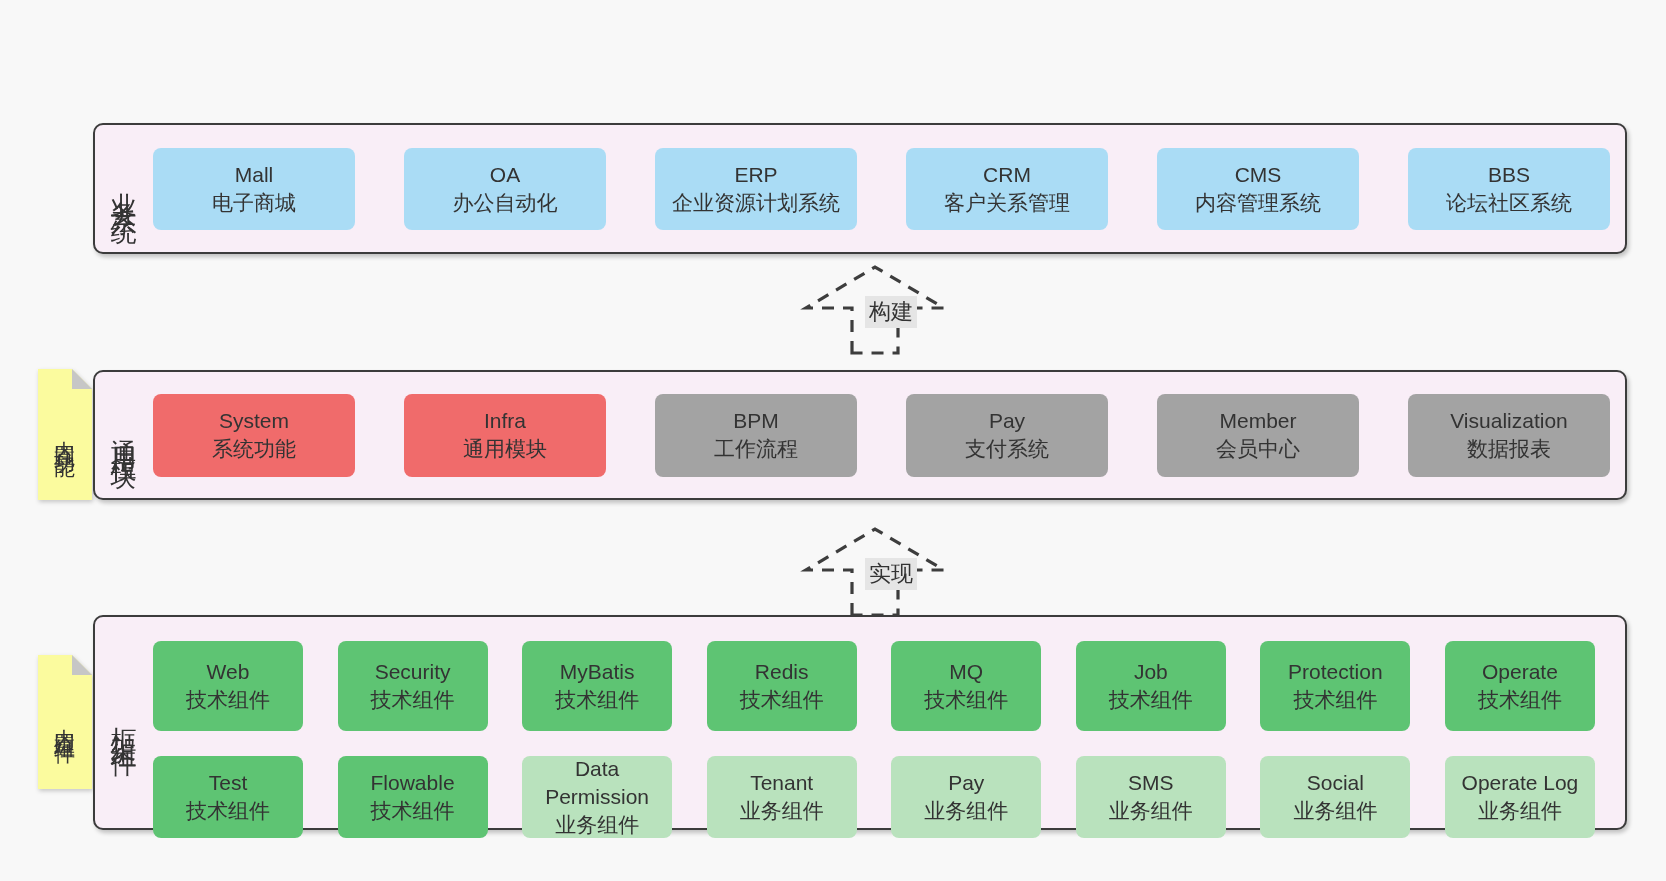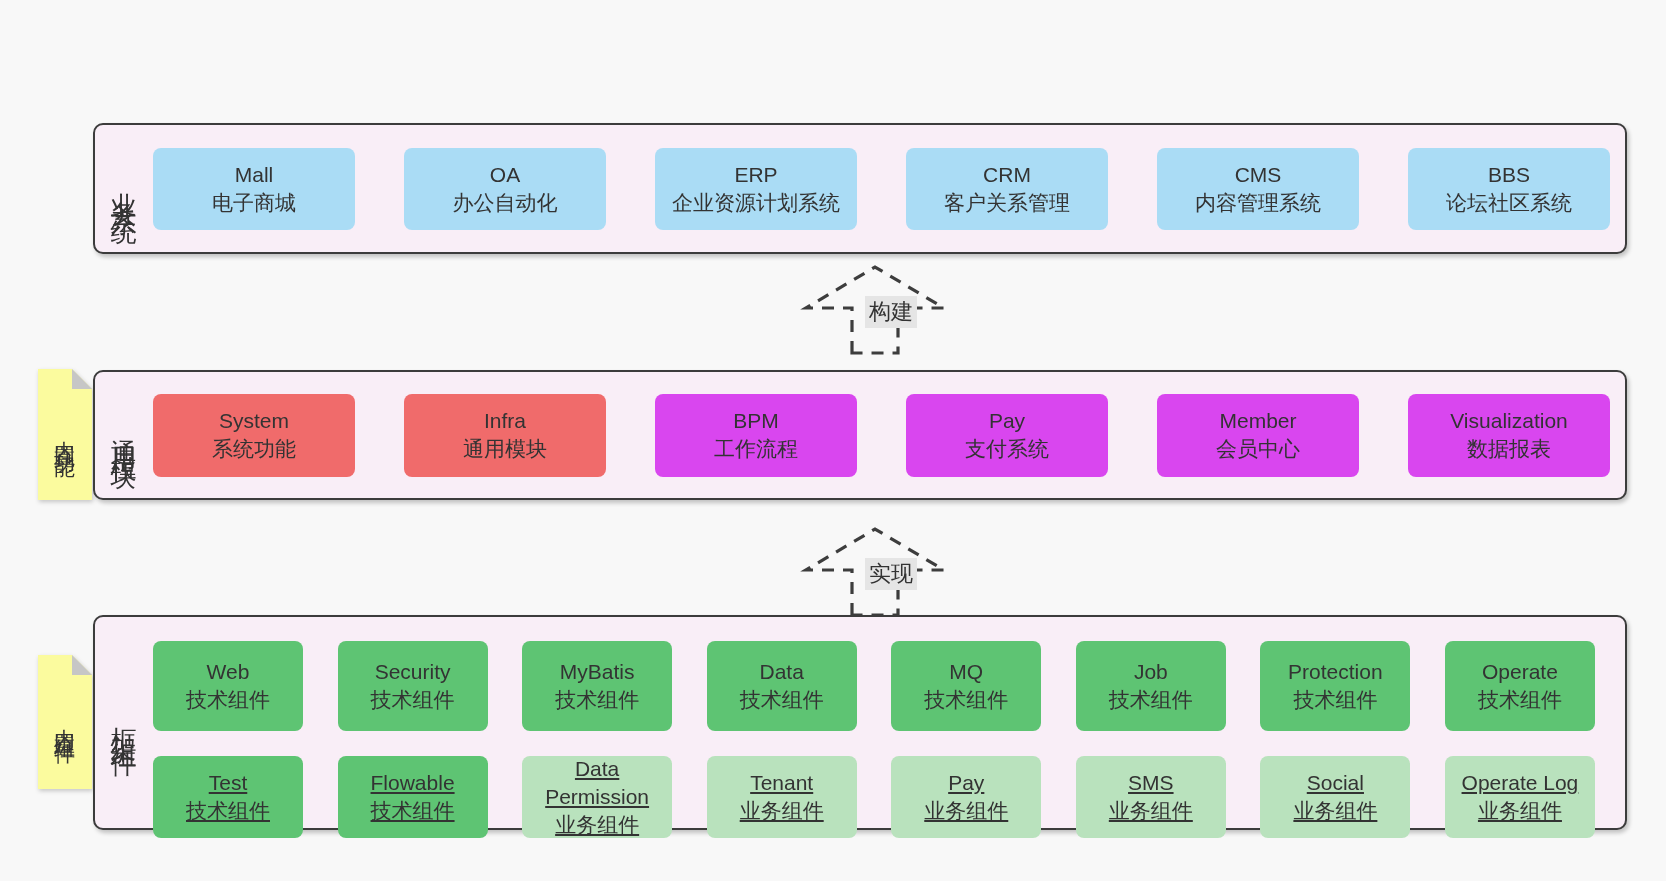--- a/index.html
+++ b/index.html
@@ -19,34 +19,34 @@
   .layer-label{
     width:58px;flex:0 0 58px;display:flex;align-items:center;justify-content:center;
   }
   .vtext{
     writing-mode:vertical-rl;text-orientation:upright;
     font-size:26px;letter-spacing:0.32em;line-height:1;color:#333;
   }
   .layer-content{flex:1;display:flex;align-items:center;justify-content:space-between;padding-right:15px;}
   .layer-content-grid{flex:1;display:flex;flex-direction:column;justify-content:flex-start;padding:24px 30px 0 0;}
   .grid-row{display:flex;justify-content:space-between;}
-  .grid-row + .grid-row{margin-top:25px;text-decoration:underline;}
+  .grid-row + .grid-row{margin-top:25px;}
   
   .box{
     border-radius:8px;display:flex;flex-direction:column;align-items:center;justify-content:center;
     text-align:center;font-size:21px;line-height:1.32;box-sizing:border-box;padding:16px 6px;
   }
   .box-wide{width:202px;height:82px;}
   .box-mid{width:202px;height:83px;}
   .box-small{width:150px;}
   .row1 .box-small{height:90px;}
   .row2 .box-small{height:82px;}
   .blue{background:#aadcf5;}
   .red{background:#f06b6b;justify-content:center;}
-  .pink{background:#d946ef;}
+  .pink{background:#a3a3a3;}
   .green{background:#5ec473;}
   .lightgreen{background:#b9e2bd;}
   .box-title,.box-subtitle{width:100%;}
   
   .sticky{position:absolute;left:38px;width:54px;filter:drop-shadow(1px 2px 2px rgba(0,0,0,0.2));}
   .sticky-body{
     position:absolute;inset:0;background:#fbfb9e;
     clip-path:polygon(0 0,calc(100% - 20px) 0,100% 20px,100% 100%,0 100%);
   }
   .sticky-fold{
@@ -174,21 +174,21 @@
       </div>
       <div class="box box-small green">
         <div class="box-title">Security</div>
         <div class="box-subtitle">技术组件</div>
       </div>
       <div class="box box-small green">
         <div class="box-title">MyBatis</div>
         <div class="box-subtitle">技术组件</div>
       </div>
       <div class="box box-small green">
-        <div class="box-title">Data</div>
+        <div class="box-title">Redis</div>
         <div class="box-subtitle">技术组件</div>
       </div>
       <div class="box box-small green">
         <div class="box-title">MQ</div>
         <div class="box-subtitle">技术组件</div>
       </div>
       <div class="box box-small green">
         <div class="box-title">Job</div>
         <div class="box-subtitle">技术组件</div>
       </div>

